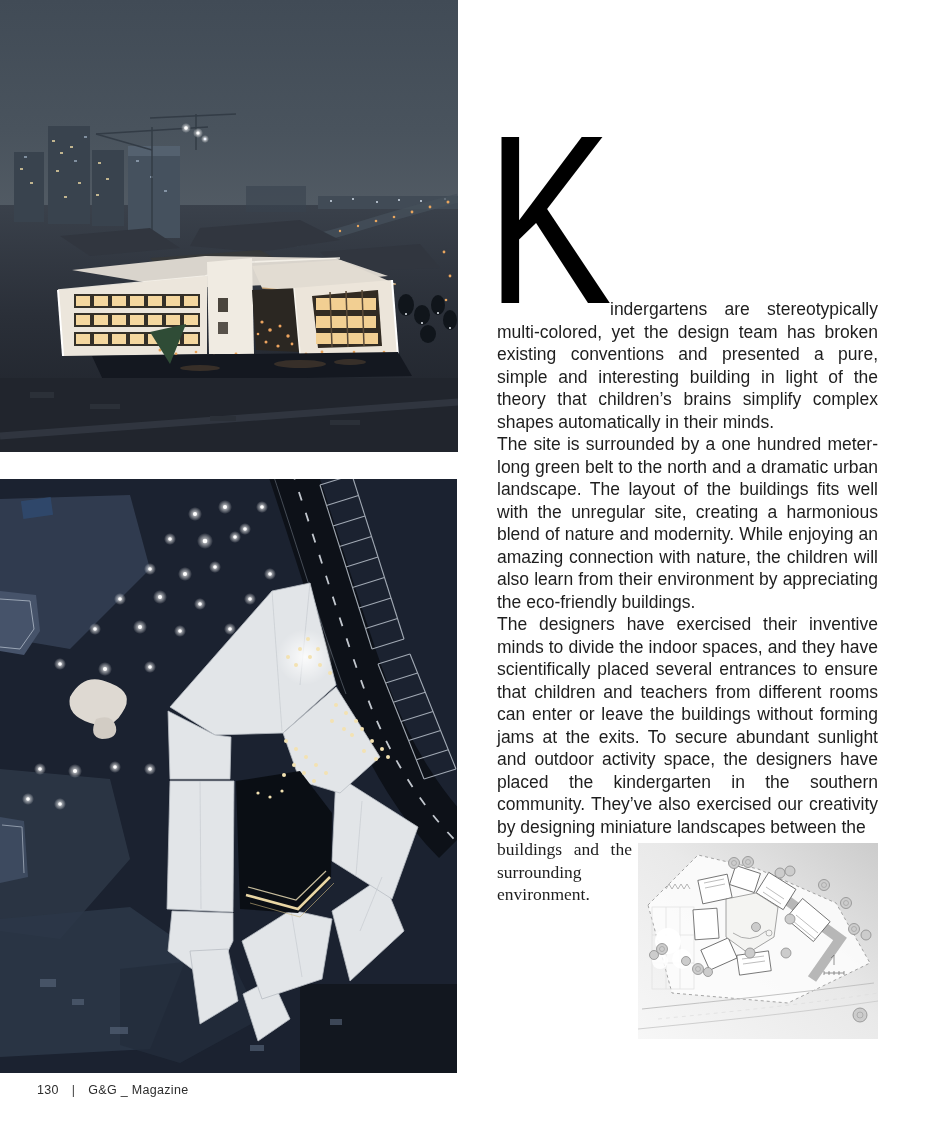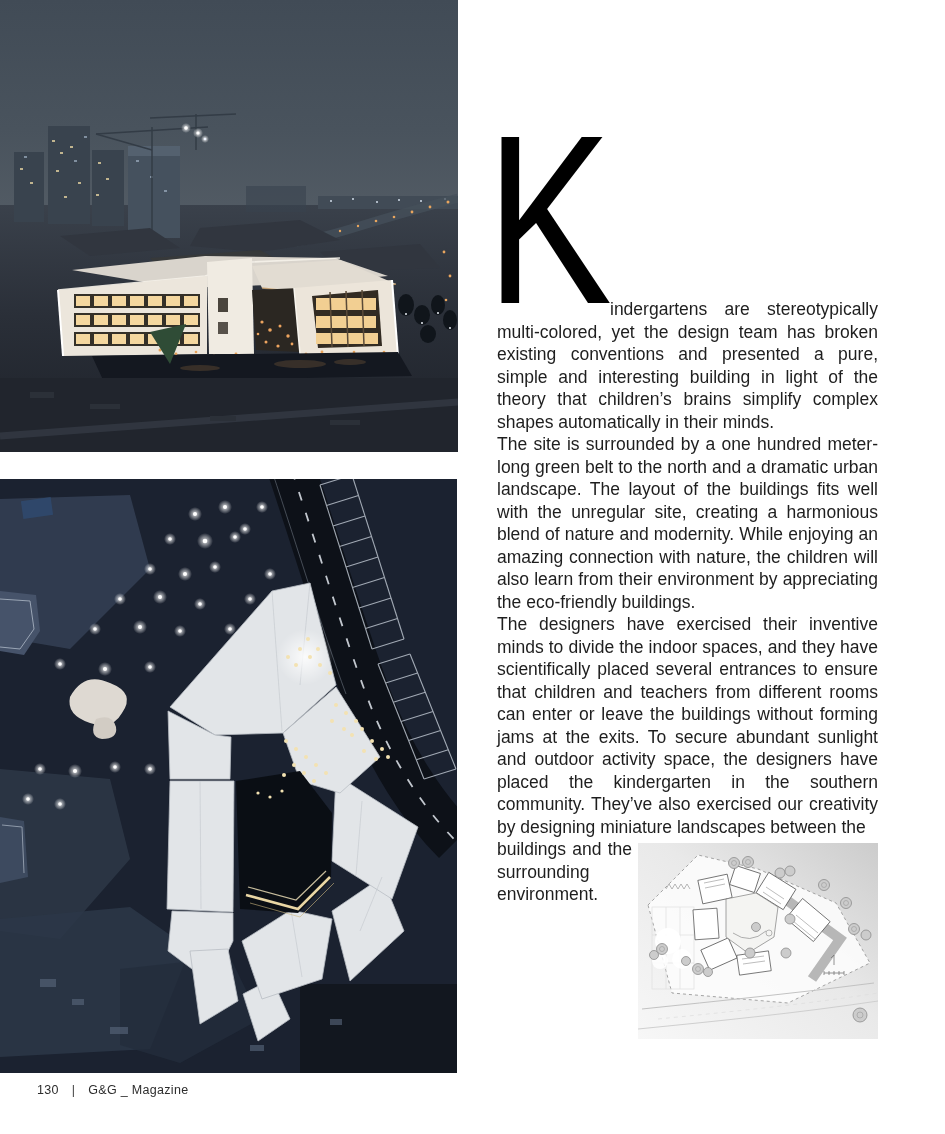--- a/index.html
+++ b/index.html
@@ -16,21 +16,21 @@
     font-size:242px;line-height:242px;font-weight:400;color:#000;
     transform:scaleX(0.78);transform-origin:left top;white-space:pre;
   }
   .article{
     position:absolute;left:497px;top:286px;width:381px;
     color:#1e1e1e;font-size:17.5px;line-height:22.5px;
     text-align:justify;text-justify:inter-word;margin-top:12px;
   }
   .article p{margin:0;}
   .article p.first{text-indent:113px;}
-  .wrap-block{margin:0;}
+  .wrap-block{margin:0;font-family:Liberation Serif, serif;}
   .plan-float{
     float:right;width:240px;height:196px;margin:5px 0 0 6px;
   }
   .plan-float svg{display:block;}
   .footer{
     position:absolute;left:37px;top:1083px;font-size:12.5px;color:#2d2d2d;
     letter-spacing:0.3px;display:flex;align-items:flex-end;gap:13px;
   }
   .footer .sep{color:#444;}
 </style>

